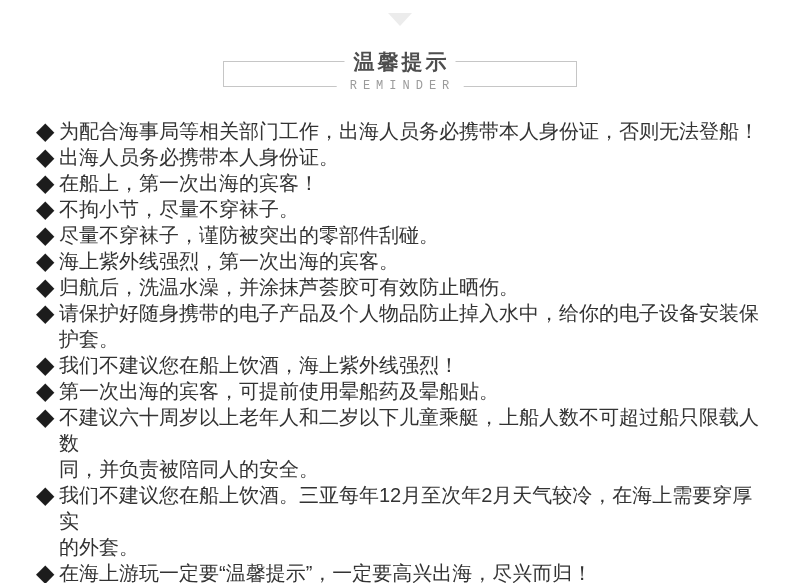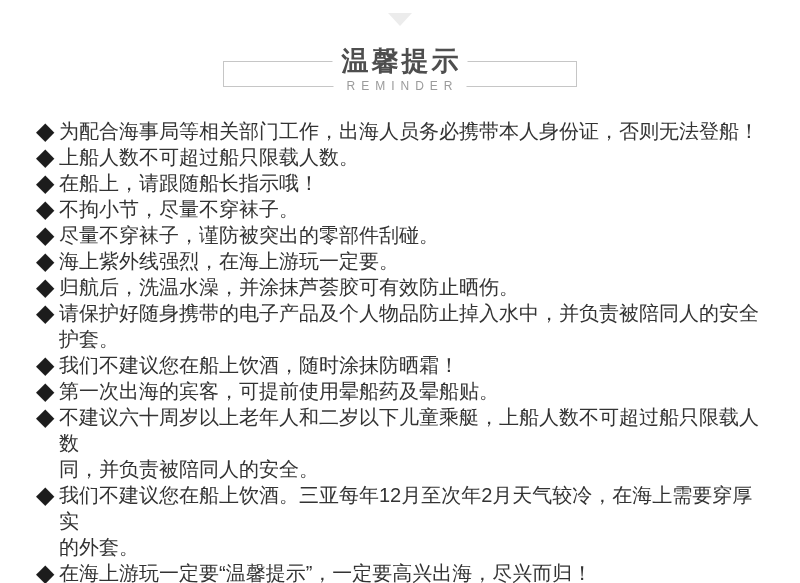--- a/index.html
+++ b/index.html
@@ -39,39 +39,40 @@
     border: 1px solid var(--line-color, #c6c6c6);
     background: #ffffff;
   }
   .header-title {
     position: absolute;
     top: 0;
     left: 50%;
     transform: translate(-50%, -50%);
     background: #ffffff;
     padding: 0 6px 0 9px;
-    font-size: 27px;
+    font-size: 21px;
     font-weight: bold;
     letter-spacing: 3px;
     line-height: 1.1;
     color: var(--title-color, #4e4e4e);
     white-space: nowrap;
   }
   .header-subtitle {
     position: absolute;
     bottom: 0;
     left: 50%;
     transform: translate(-50%, 50%);
     background: #ffffff;
     padding: 0 8px 0 13px;
     font-size: 12px;
     letter-spacing: 6px;
     line-height: 1.1;
     color: var(--subtitle-color, #9b9b9b);
     white-space: nowrap;
+    font-family: Liberation Mono, monospace;
   }
   .reminder-list {
     padding: 14px 31px 0 36px;
   }
   .item {
     display: flex;
     align-items: flex-start;
   }
   .bullet {
     flex: none;
@@ -100,57 +101,57 @@
 </div>
 
 <div class="reminder-list">
   <div class="item">
     <span class="bullet">◆</span>
     <span class="item-text">为配合海事局等相关部门工作，出海人员务必携带本人身份证，否则无法登船！</span>
   </div>
 
   <div class="item">
     <span class="bullet">◆</span>
-    <span class="item-text">上船人数不可超过船只限载人数。</span>
+    <span class="item-text">出海人员务必携带本人身份证。</span>
   </div>
 
   <div class="item">
     <span class="bullet">◆</span>
-    <span class="item-text">在船上，请跟随船长指示哦！</span>
+    <span class="item-text">在船上，第一次出海的宾客！</span>
   </div>
 
   <div class="item">
     <span class="bullet">◆</span>
     <span class="item-text">不拘小节，尽量不穿袜子。</span>
   </div>
 
   <div class="item">
     <span class="bullet">◆</span>
     <span class="item-text">尽量不穿袜子，谨防被突出的零部件刮碰。</span>
   </div>
 
   <div class="item">
     <span class="bullet">◆</span>
-    <span class="item-text">海上紫外线强烈，在海上游玩一定要。</span>
+    <span class="item-text">海上紫外线强烈，第一次出海的宾客。</span>
   </div>
 
   <div class="item">
     <span class="bullet">◆</span>
     <span class="item-text">归航后，洗温水澡，并涂抹芦荟胶可有效防止晒伤。</span>
   </div>
 
   <div class="item">
     <span class="bullet">◆</span>
-    <span class="item-text">请保护好随身携带的电子产品及个人物品防止掉入水中，并负责被陪同人的安全
+    <span class="item-text">请保护好随身携带的电子产品及个人物品防止掉入水中，给你的电子设备安装保
 护套。</span>
   </div>
 
   <div class="item">
     <span class="bullet">◆</span>
-    <span class="item-text">我们不建议您在船上饮酒，随时涂抹防晒霜！</span>
+    <span class="item-text">我们不建议您在船上饮酒，海上紫外线强烈！</span>
   </div>
 
   <div class="item">
     <span class="bullet">◆</span>
     <span class="item-text">第一次出海的宾客，可提前使用晕船药及晕船贴。</span>
   </div>
 
   <div class="item">
     <span class="bullet">◆</span>
     <span class="item-text">不建议六十周岁以上老年人和二岁以下儿童乘艇，上船人数不可超过船只限载人数

